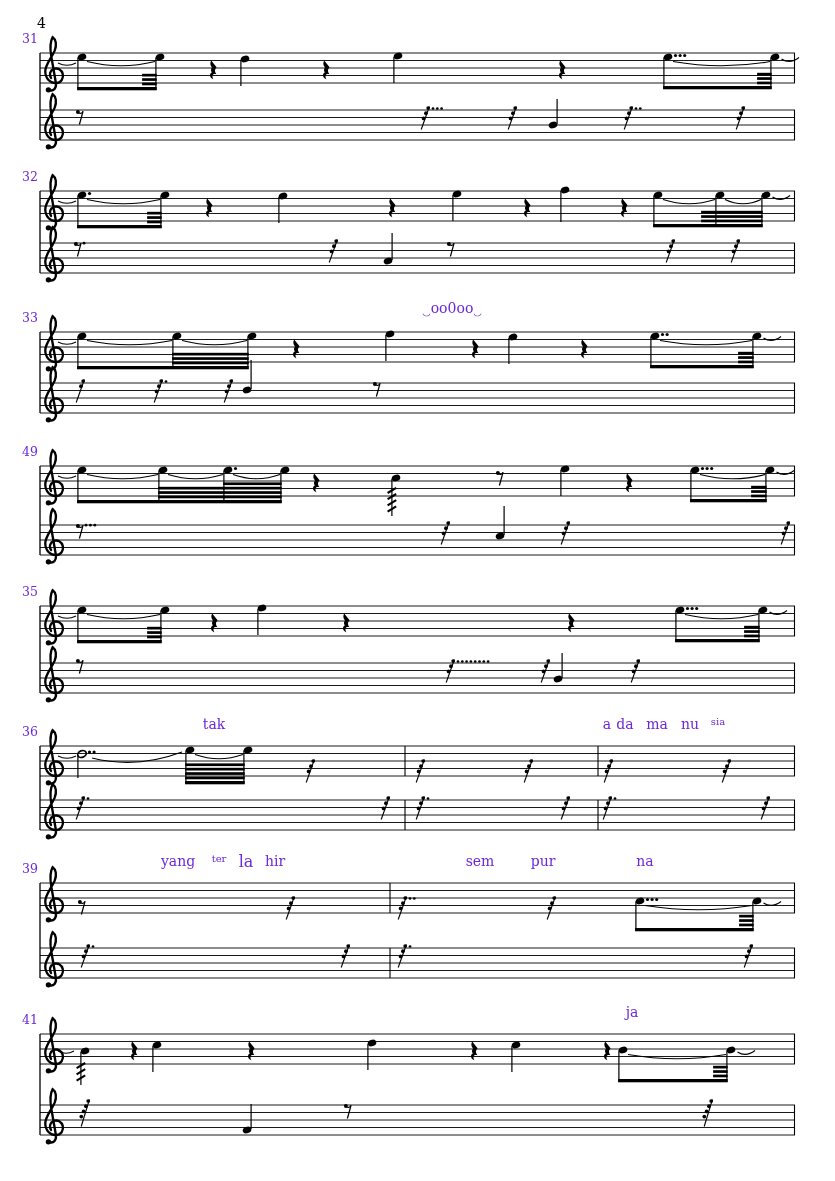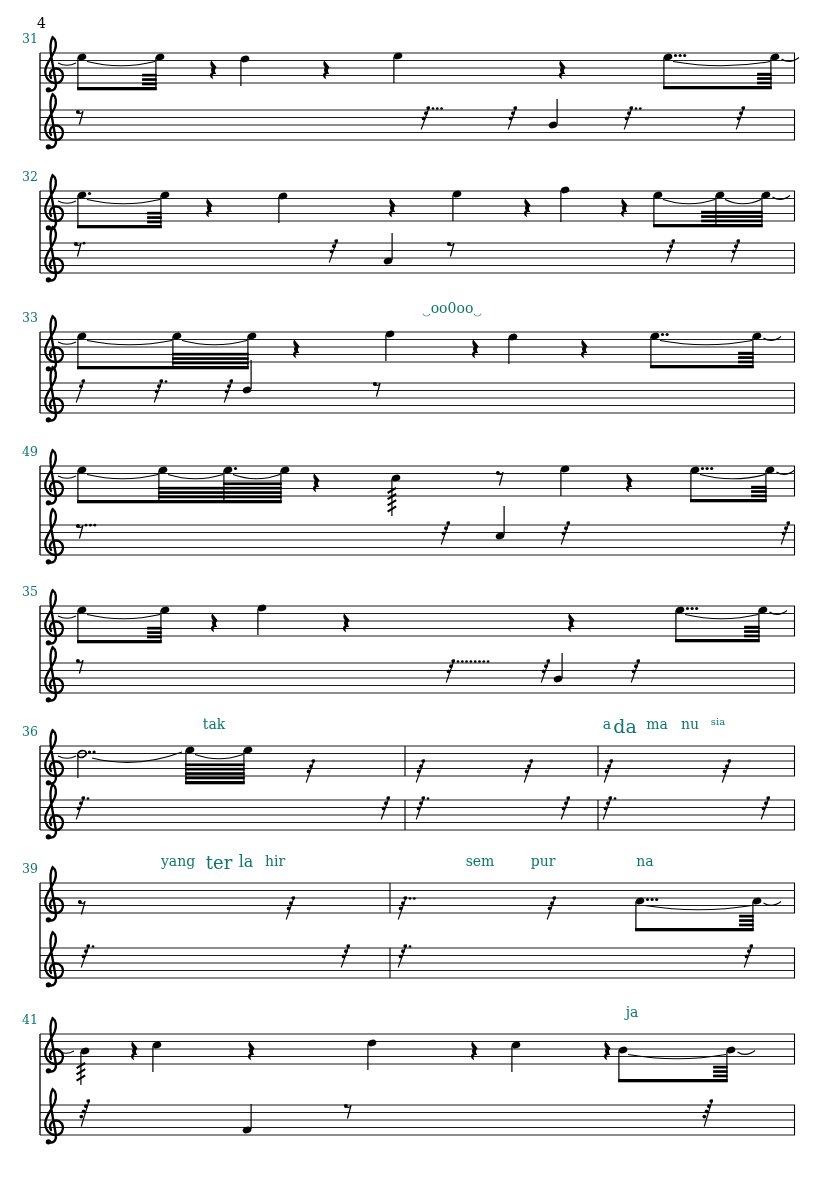--- a/index.html
+++ b/index.html
@@ -1,19 +1,19 @@
 <!DOCTYPE html>
 <html><head>
 <meta charset="utf-8">
 <style>
   html,body{margin:0;padding:0;background:#fff;}
   .sheet{position:relative;width:835px;height:1181px;background:#ffffff;
          font-family:"DejaVu Serif", serif;color:#000;overflow:hidden;}
   .sheet svg{position:absolute;left:0;top:0;}
-  .txt{position:absolute;color:#0f766e;line-height:1;white-space:pre;}
+  .txt{position:absolute;color:#6d28d9;line-height:1;white-space:pre;}
   .center{transform:translateX(-50%);}
   .pagenum{position:absolute;left:37px;top:15px;font-size:14px;color:#000;}
 </style>
 </head>
 <body>
 
 <div class="sheet">
   <div class="pagenum">4</div>
   <svg id="score" width="835" height="1181" viewBox="0 0 835 1181" xmlns="http://www.w3.org/2000/svg">
       <line x1="40" y1="53" x2="40" y2="140" stroke="#000000" stroke-width="1.3"></line>
@@ -873,27 +873,27 @@
   <div id="overlay">
       <span class="txt" style="left: 22px; top: 33px; font-size: 12.5px;">31</span>
       <span class="txt" style="left: 22px; top: 171px; font-size: 12.5px;">32</span>
       <span class="txt" style="left: 22px; top: 312px; font-size: 12.5px;">33</span>
       <span class="txt center" style="left: 452px; top: 301px; font-size: 14px;">‿oo0oo‿</span>
       <span class="txt" style="left: 22px; top: 446px; font-size: 12.5px;">49</span>
       <span class="txt" style="left: 22px; top: 586px; font-size: 12.5px;">35</span>
       <span class="txt" style="left: 22px; top: 726px; font-size: 12.5px;">36</span>
       <span class="txt center" style="left: 214px; top: 717px; font-size: 14px; text-align: center;">tak</span>
       <span class="txt center" style="left: 607px; top: 717px; font-size: 14px;">a</span>
-      <span class="txt center" style="left: 625px; top: 717px; font-size: 19px;">da</span>
+      <span class="txt center" style="left: 625px; top: 717px; font-size: 14px;">da</span>
       <span class="txt center" style="left: 657px; top: 717px; font-size: 14px;">ma</span>
       <span class="txt center" style="left: 690px; top: 717px; font-size: 14px;">nu</span>
       <span class="txt center" style="left: 718px; top: 717px; font-size: 10px;">sia</span>
       <span class="txt" style="left: 22px; top: 863px; font-size: 12.5px;">39</span>
       <span class="txt center" style="left: 178px; top: 854px; font-size: 14px;">yang</span>
-      <span class="txt center" style="left: 219px; top: 854px; font-size: 18px; text-align: right;">ter</span>
+      <span class="txt center" style="left: 219px; top: 854px; font-size: 10px; text-align: right;">ter</span>
       <span class="txt center" style="left: 246px; top: 854px; font-size: 16px;">la</span>
       <span class="txt center" style="left: 275px; top: 854px; font-size: 14px;">hir</span>
       <span class="txt center" style="left: 480px; top: 854px; font-size: 14px;">sem</span>
       <span class="txt center" style="left: 543px; top: 854px; font-size: 14px;">pur</span>
       <span class="txt center" style="left: 645px; top: 854px; font-size: 14px;">na</span>
       <span class="txt" style="left: 22px; top: 1014px; font-size: 12.5px;">41</span>
       <span class="txt center" style="left: 632px; top: 1005px; font-size: 14px;">ja</span>
     </div>
 </div>
 

